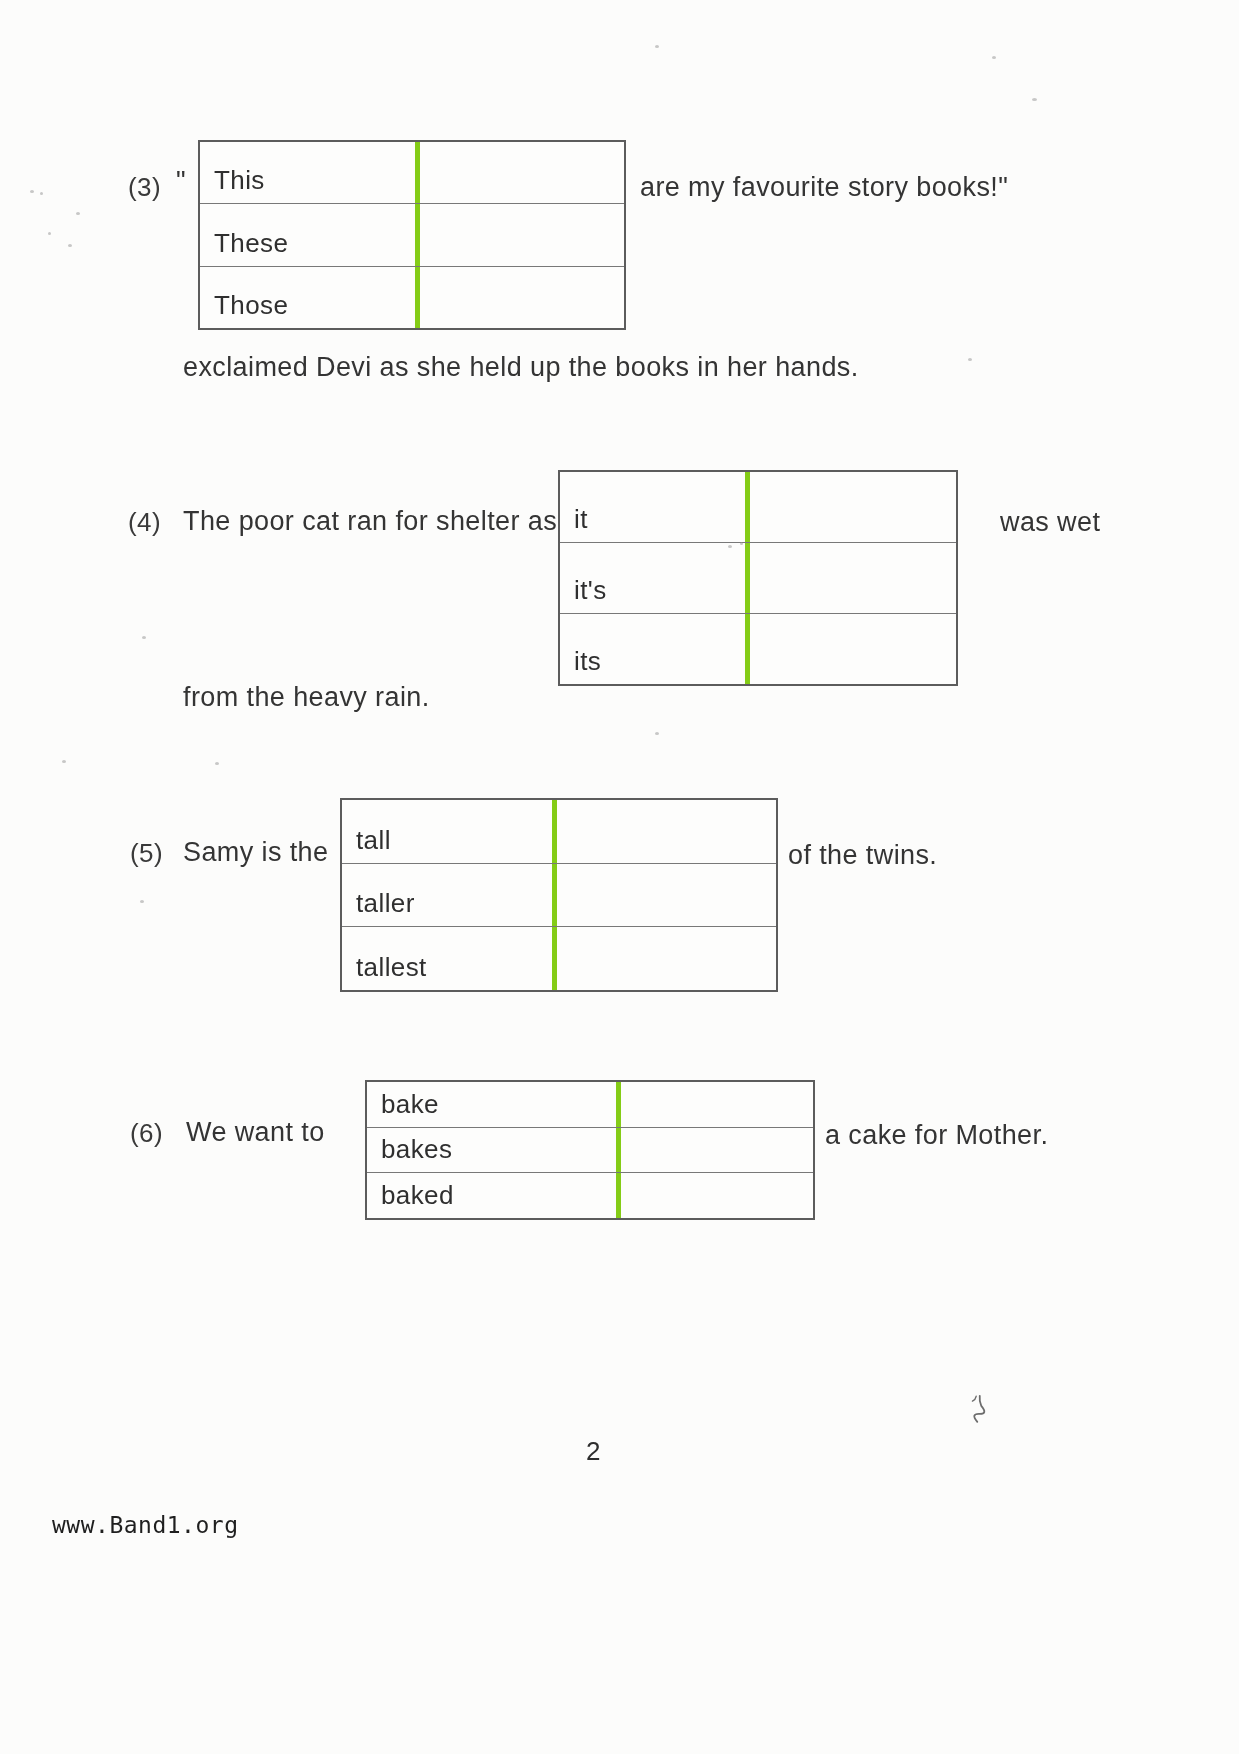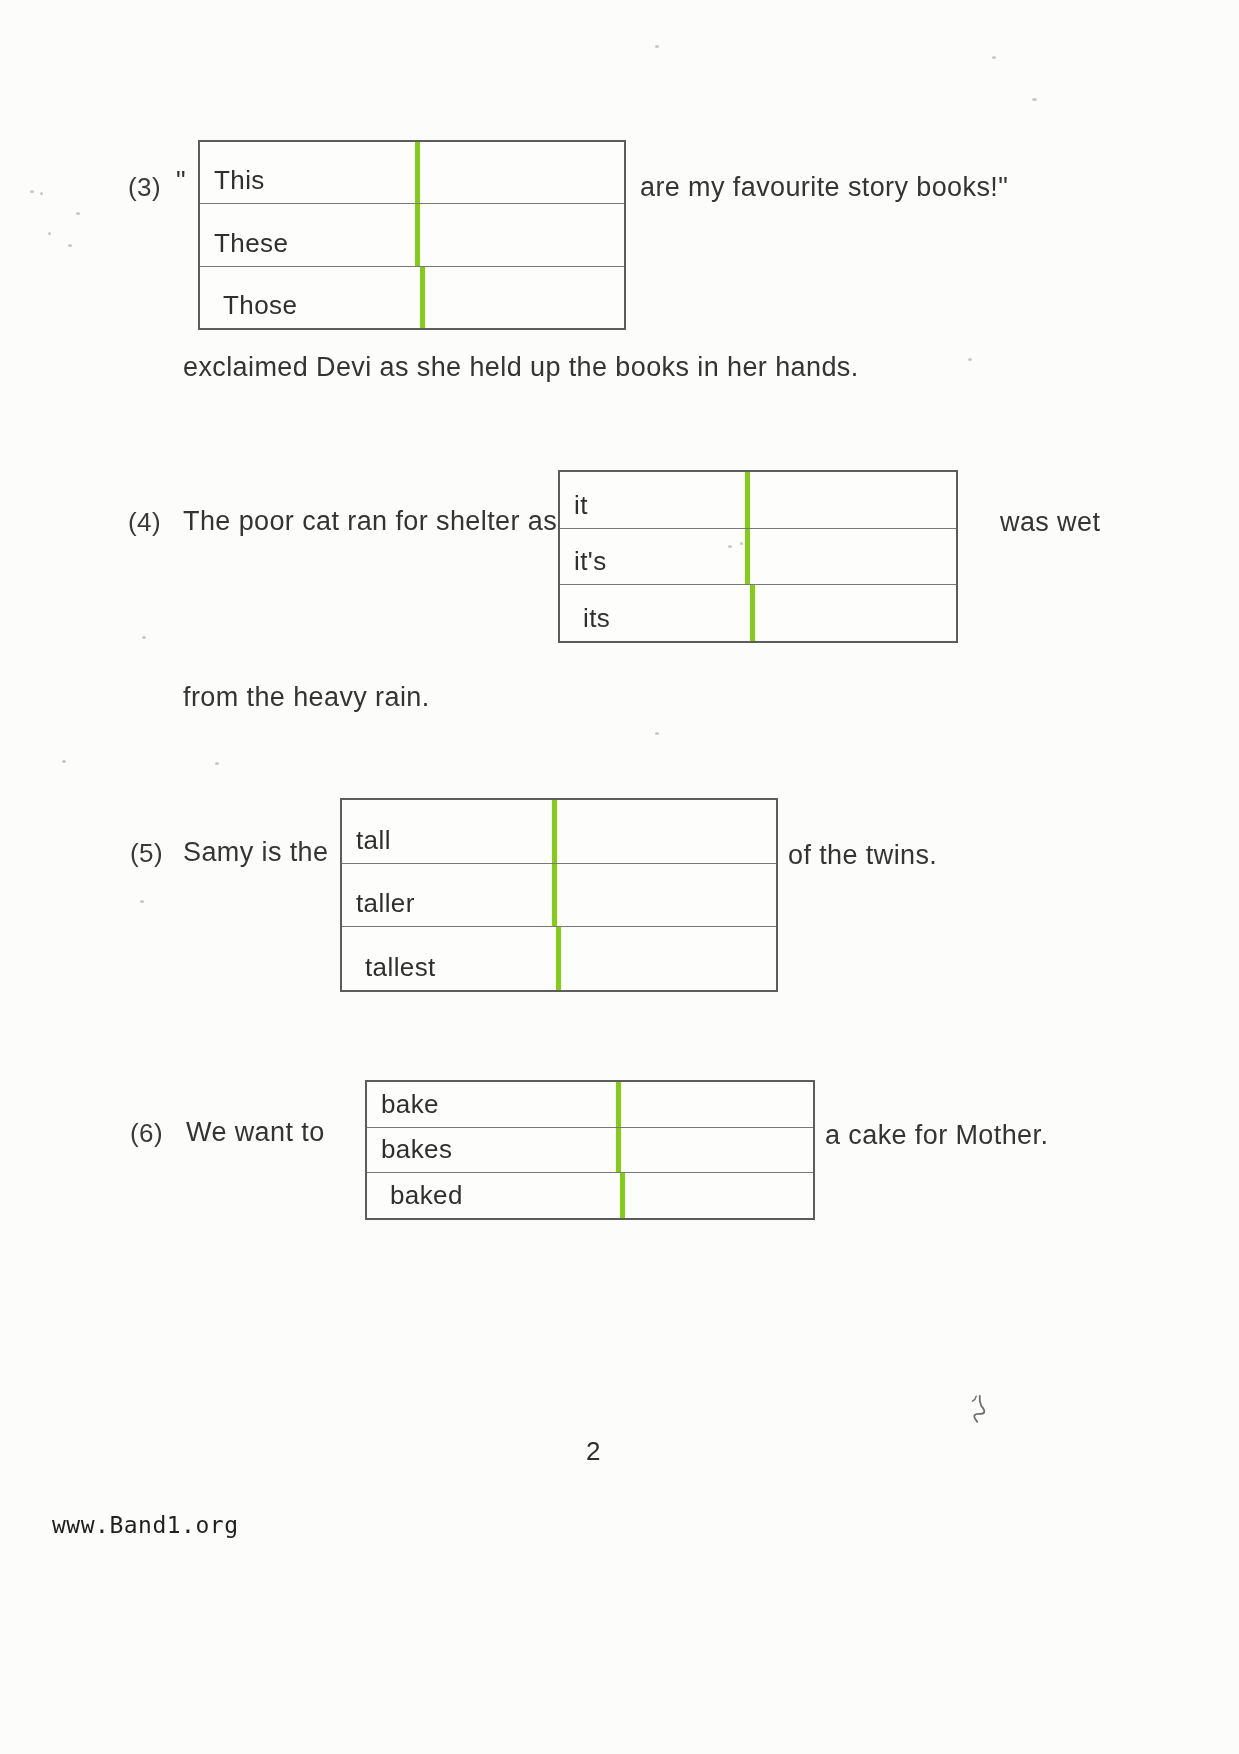--- a/index.html
+++ b/index.html
@@ -22,21 +22,21 @@
     position:absolute;
     border:2px solid #5c5c5c;
     display:flex;flex-direction:column;
     box-sizing:border-box;
     background:rgba(255,255,255,0.35);
   }
   .opt-row{
     flex:1;display:flex;
     border-bottom:1px solid #787878;
   }
-  .opt-row:last-child{border-bottom:none;padding-left:9px;}
+  .opt-row:last-child{border-bottom:none;}
   .opt-cell-word{
     width:var(--wordw,52%);
     border-right:5px solid #84cc16;
     display:flex;align-items:flex-end;
     padding:0 0 7px 14px;
     box-sizing:border-box;
   }
   .opt-word{
     font-size:26px;color:#2f2f2f;letter-spacing:0.4px;
   }
@@ -79,21 +79,21 @@
     <div class="opt-cell-blank"></div>
   </div>
 </div>
 
 <span class="abs txt" style="left:640px;top:172px;">are my favourite story books!"</span>
 <span class="abs txt" style="left:183px;top:352px;">exclaimed Devi as she held up the books in her hands.</span>
 
 <span class="abs txt qnum" style="left:128px;top:507px;">(4)</span>
 <span class="abs txt" style="left:183px;top:506px;">The poor cat ran for shelter as</span>
 
-<div class="options-table" style="left:558px;top:470px;width:400px;height:173px;--wordw:48%;">
+<div class="options-table" style="left:558px;top:470px;width:400px;height:216px;--wordw:48%;">
   <div class="opt-row">
     <div class="opt-cell-word">
       <span class="opt-word">it</span>
     </div>
     <div class="opt-cell-blank"></div>
   </div>
   <div class="opt-row">
     <div class="opt-cell-word">
       <span class="opt-word">it's</span>
     </div>

